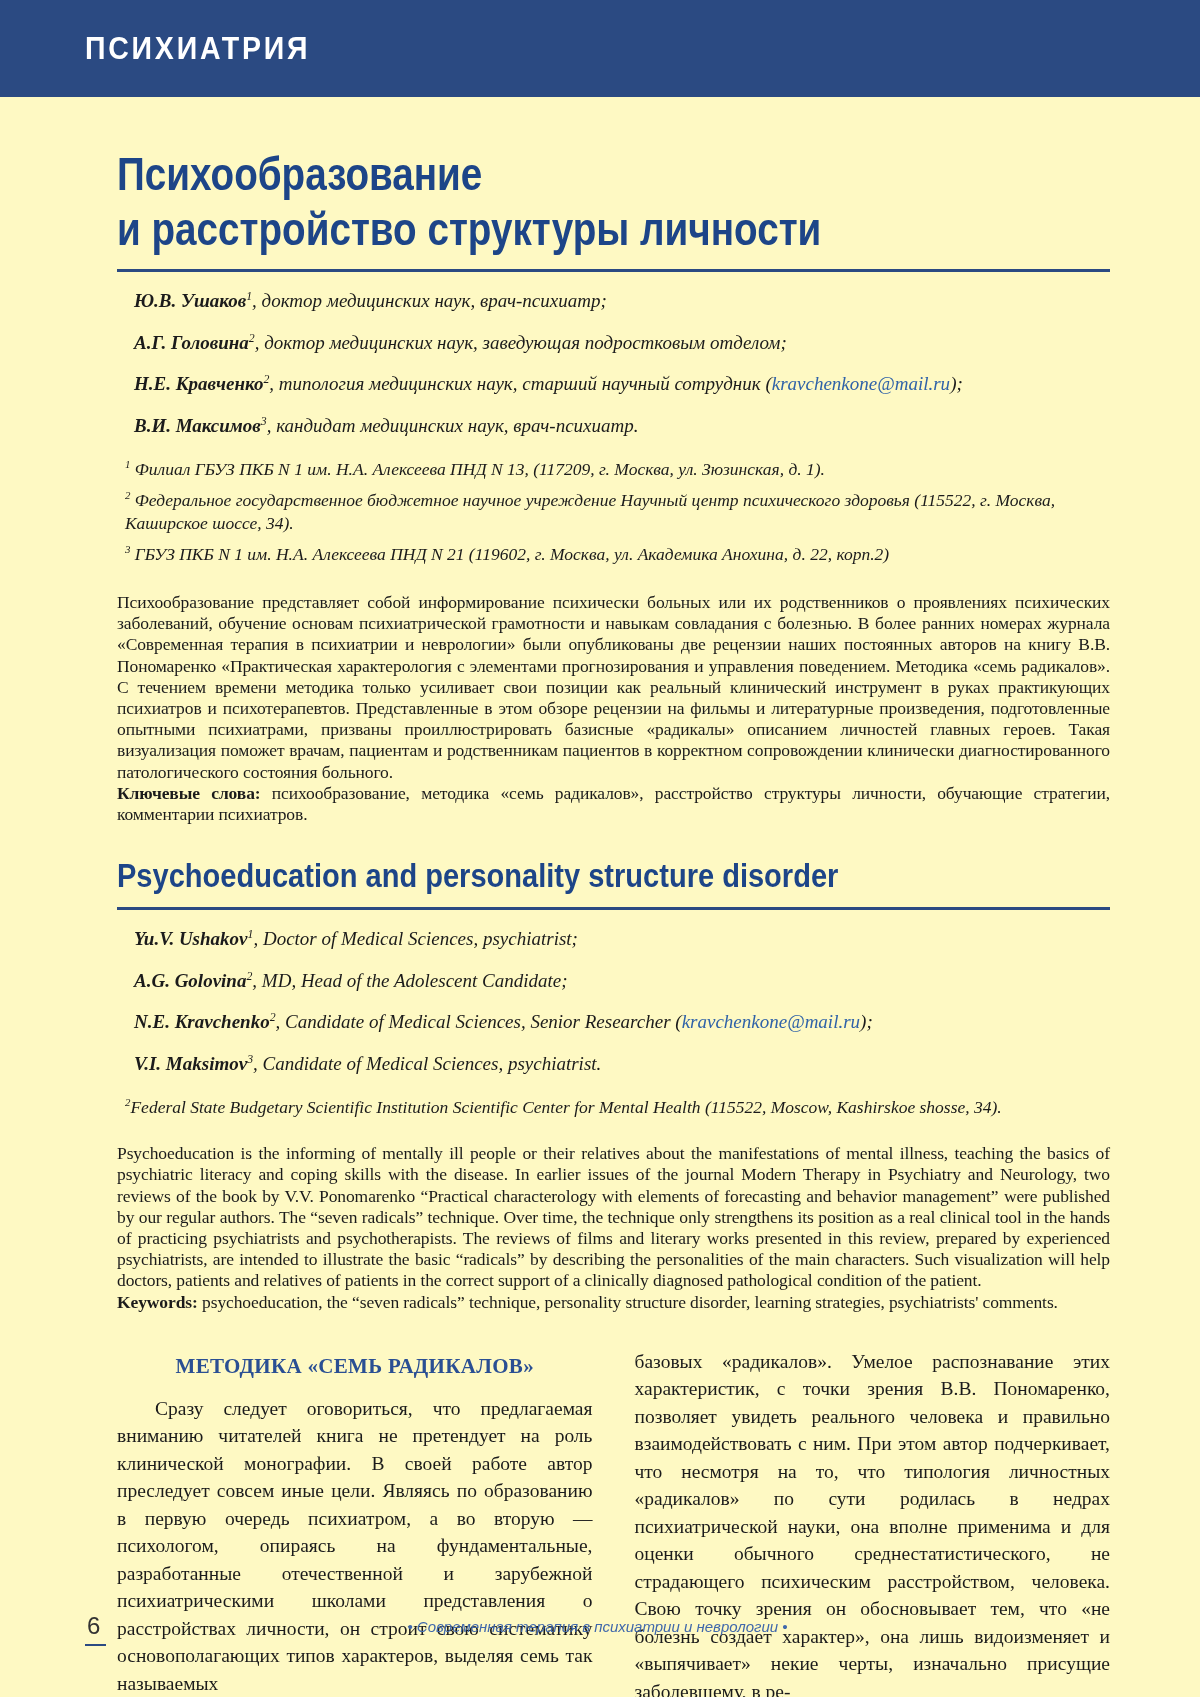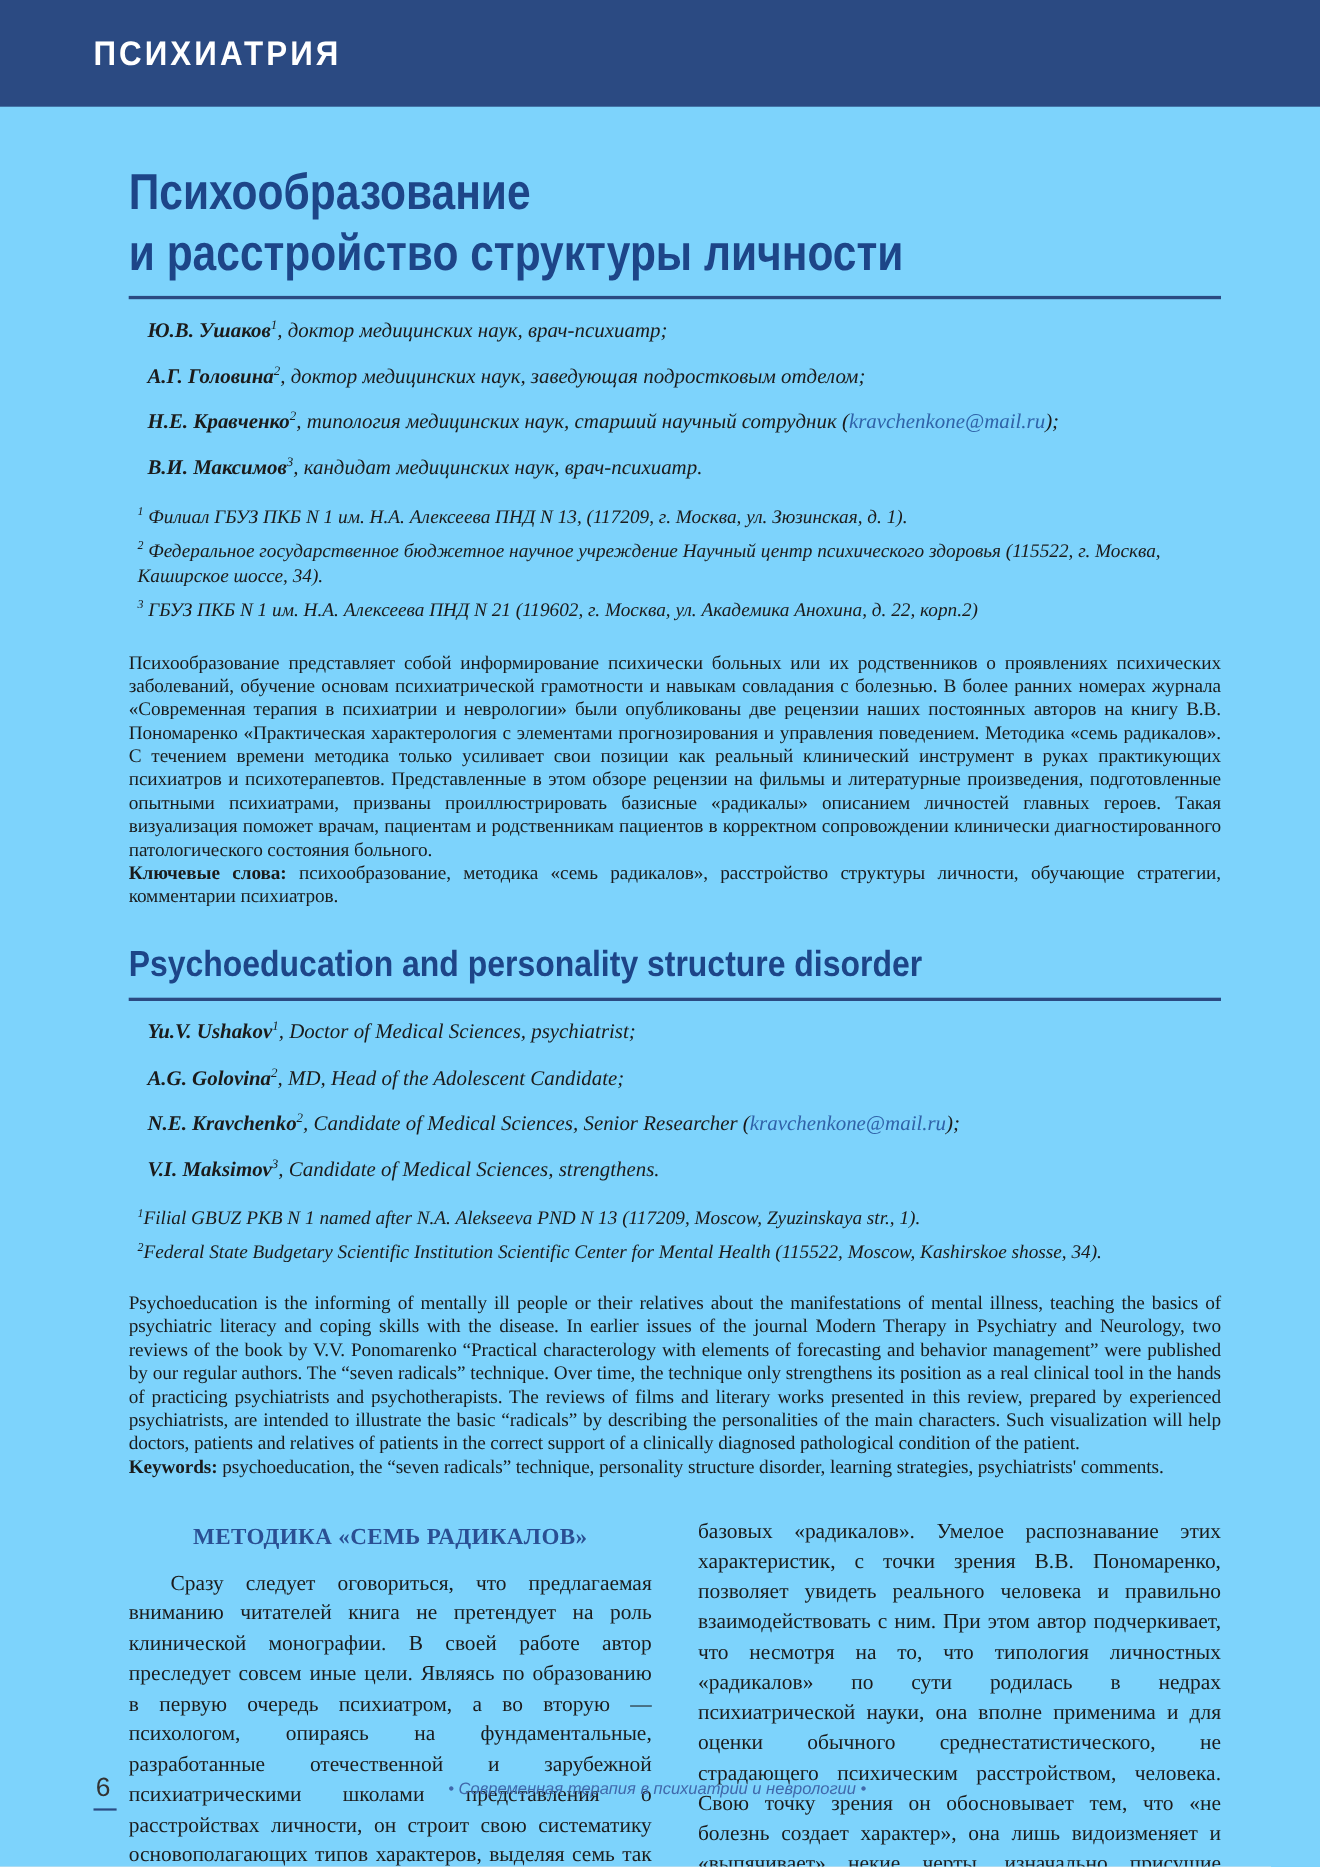--- a/index.html
+++ b/index.html
@@ -1,21 +1,21 @@
 <!DOCTYPE html>
 <html><head>
 <meta charset="utf-8">
 <style>
   html, body { margin: 0; padding: 0; background: #e8e8e8; }
   .page {
     position: relative;
     width: 1200px;
     height: 1697px;
     margin: 0 auto;
-    background: #7dd3fc;
+    background: #fef9c3;
     overflow: hidden;
     font-family: "Liberation Serif", serif;
     color: #1b1b1b;
   }
   
   .kicker-bar {
     width: 1200px;
     height: 97px;
     background: #2b4a82;
     display: flex;
@@ -177,25 +177,24 @@
 
     <h2 class="title-en">
       <span>Psychoeducation and personality structure disorder</span>
     </h2>
     <div class="rule rule-en"></div>
 
     <div class="authors">
       <p class="author-line"><span class="author-name">Yu.V. Ushakov</span><sup>1</sup><span>, Doctor of Medical Sciences, psychiatrist;</span></p>
       <p class="author-line"><span class="author-name">A.G. Golovina</span><sup>2</sup><span>, MD, Head of the Adolescent Candidate;</span></p>
       <p class="author-line"><span class="author-name">N.E. Kravchenko</span><sup>2</sup><span>, Candidate of Medical Sciences, Senior Researcher (</span><a class="email-link">kravchenkone@mail.ru</a><span>);</span></p>
-      <p class="author-line"><span class="author-name">V.I. Maksimov</span><sup>3</sup><span>, Candidate of Medical Sciences, strengthens.</span></p>
+      <p class="author-line"><span class="author-name">V.I. Maksimov</span><sup>3</sup><span>, Candidate of Medical Sciences, psychiatrist.</span></p>
     </div>
 
     <div class="affiliations">
-      <p class="affiliation-line"><sup>1</sup><span>Filial GBUZ PKB N 1 named after N.A. Alekseeva PND N 13 (117209, Moscow, Zyuzinskaya str., 1).</span></p>
       <p class="affiliation-line"><sup>2</sup><span>Federal State Budgetary Scientific Institution Scientific Center for Mental Health (115522, Moscow, Kashirskoe shosse, 34).</span></p>
     </div>
 
     <div class="abstract-block abstract-block-en">
       <p class="abstract">Psychoeducation is the informing of mentally ill people or their relatives about the manifestations of mental illness, teaching the basics of psychiatric literacy and coping skills with the disease. In earlier issues of the journal Modern Therapy in Psychiatry and Neurology, two reviews of the book by V.V. Ponomarenko “Practical characterology with elements of forecasting and behavior management” were published by our regular authors. The “seven radicals” technique. Over time, the technique only strengthens its position as a real clinical tool in the hands of practicing psychiatrists and psychotherapists. The reviews of films and literary works presented in this review, prepared by experienced psychiatrists, are intended to illustrate the basic “radicals” by describing the personalities of the main characters. Such visualization will help doctors, patients and relatives of patients in the correct support of a clinically diagnosed pathological condition of the patient.</p>
       <p class="keywords"><span class="keywords-label">Keywords:</span><span> psychoeducation, the “seven radicals” technique, personality structure disorder, learning strategies, psychiatrists' comments.</span></p>
     </div>
 
     <section class="columns">
       <div class="col">

